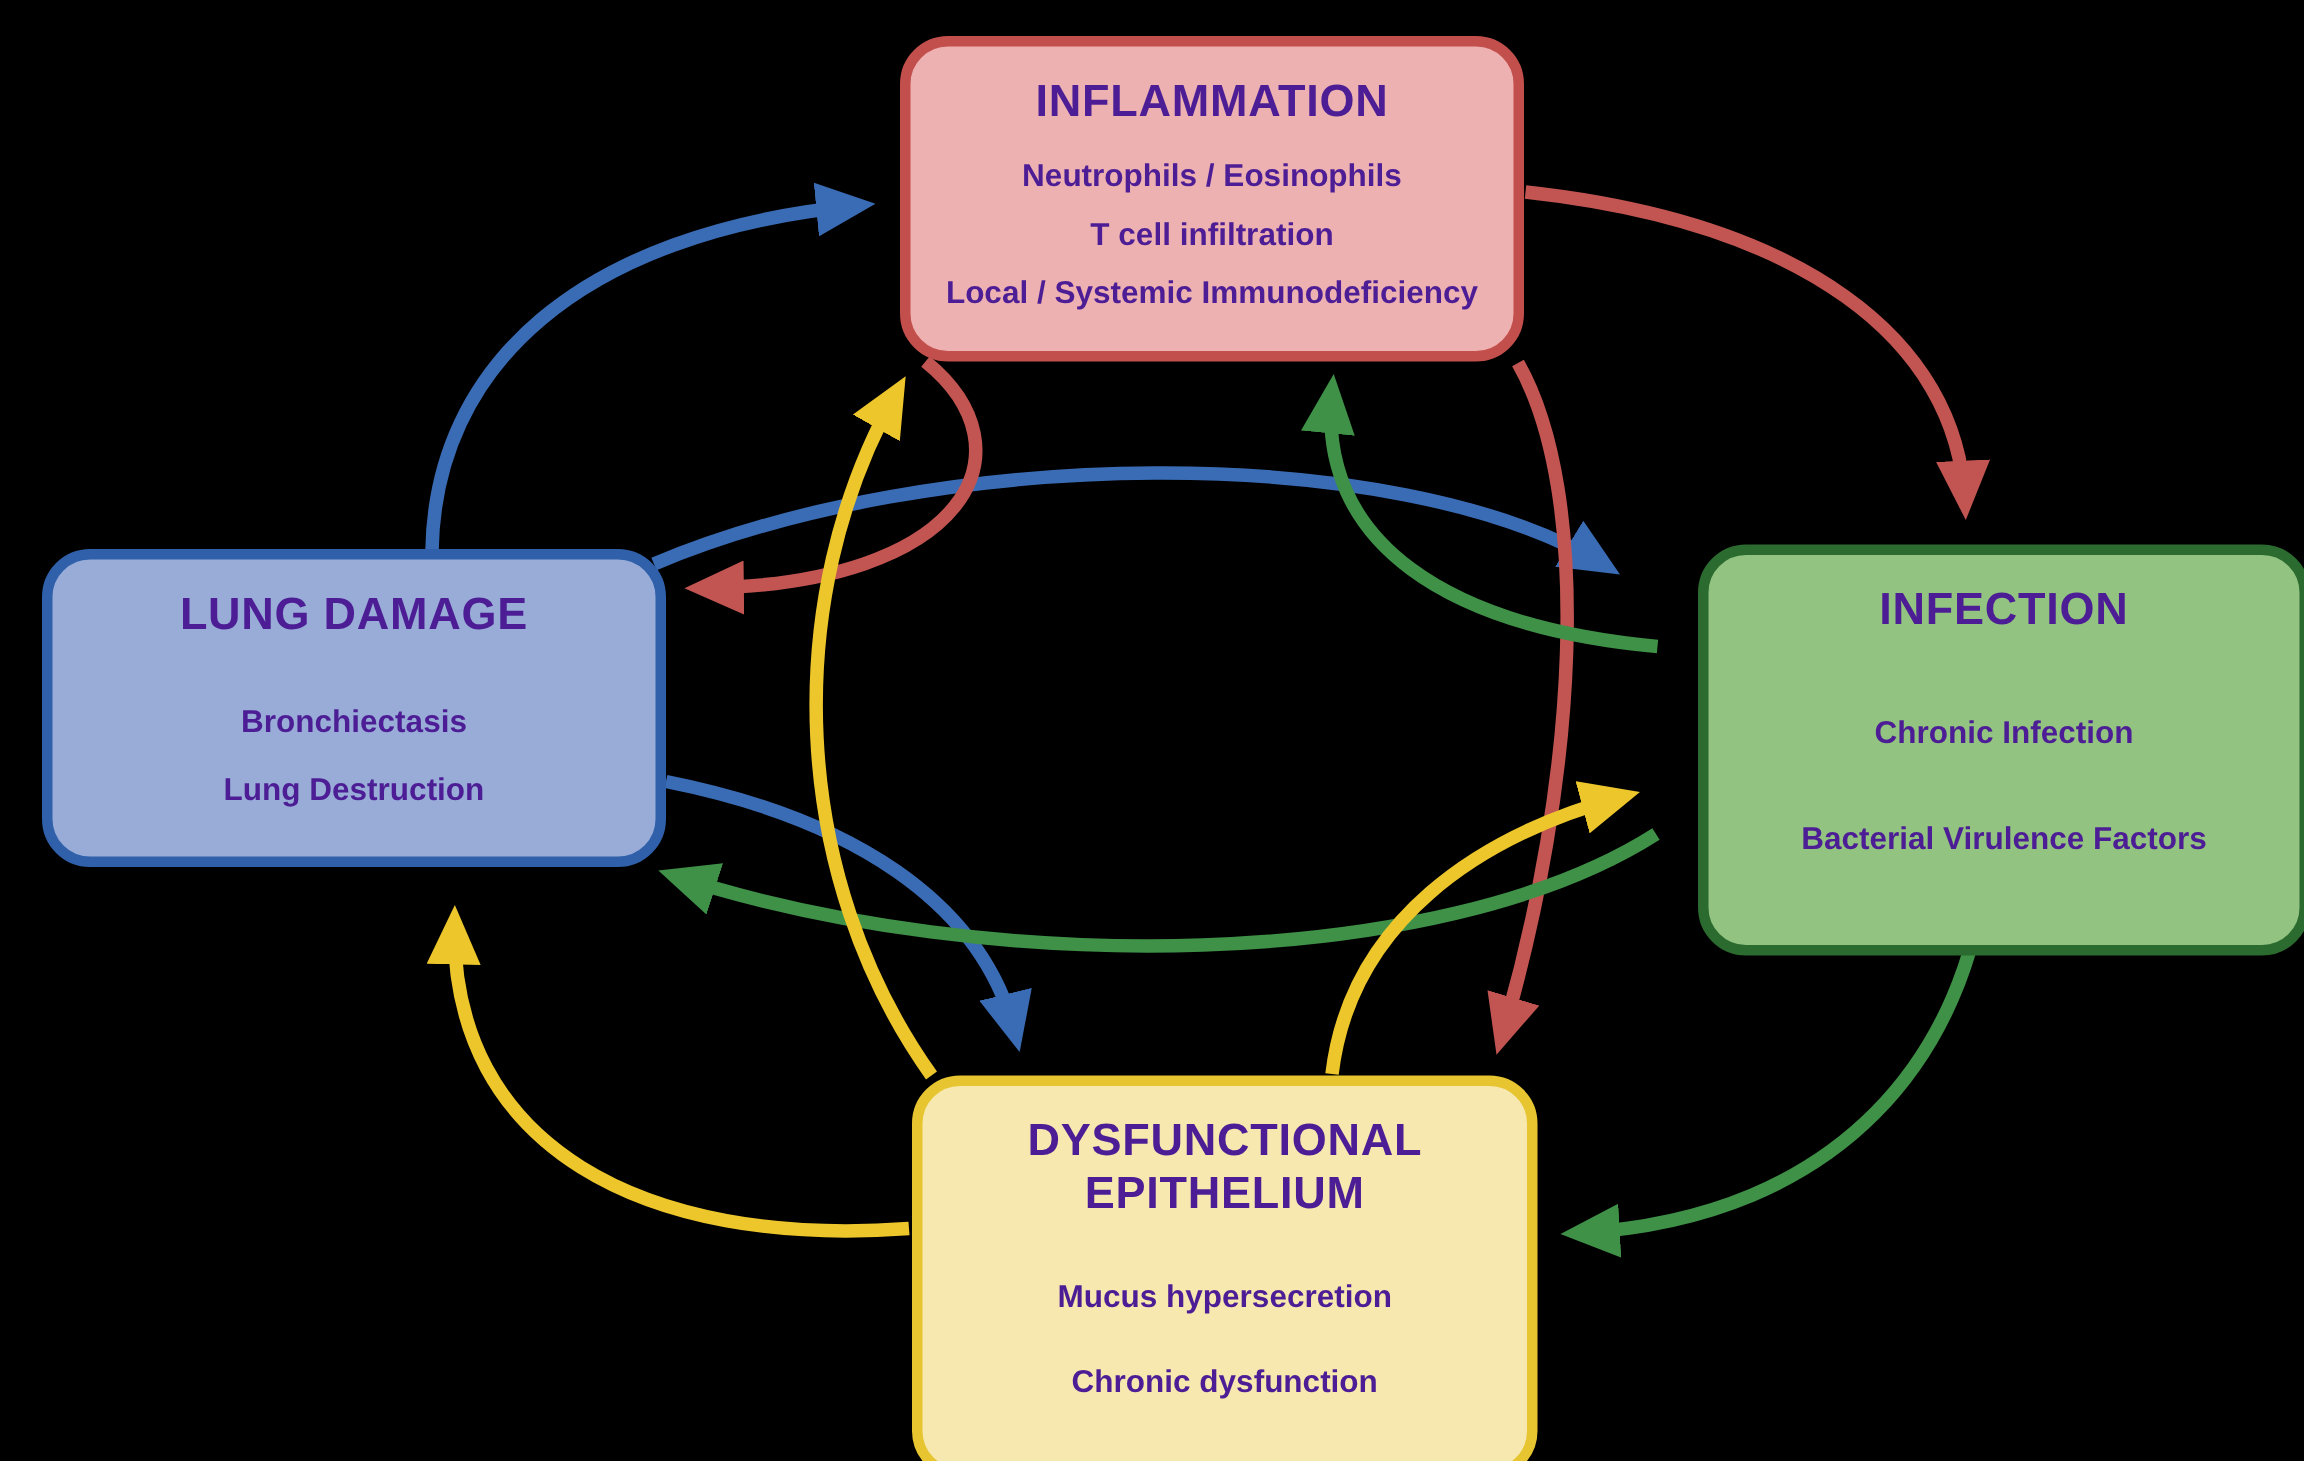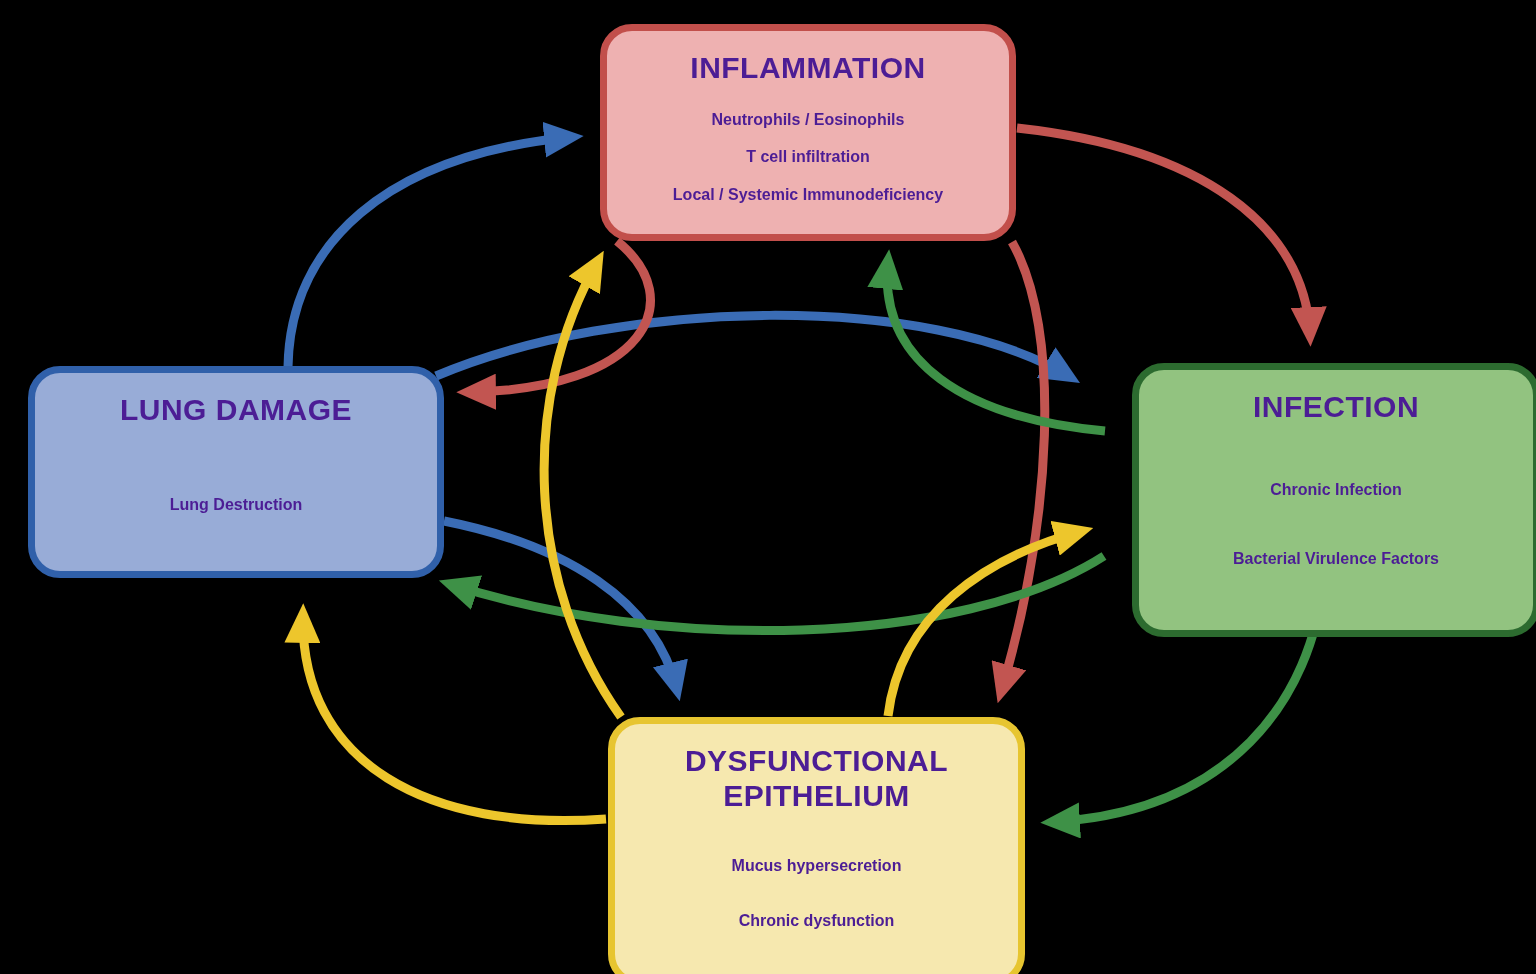--- a/index.html
+++ b/index.html
@@ -31,21 +31,21 @@
     padding:6px 6px 0 6px;
   }
   .node .box-items{
     flex:1;
     display:flex;
     flex-direction:column;
     justify-content:space-evenly;
     padding-top:6px;
   }
   .node .box-item{
-    font-size:16px;
+    font-size:21px;
     font-weight:700;
     line-height:1.2;
   }
   #box-inflammation{left:600px;top:24px;width:416px;height:217px;}
   #box-lung-damage{left:28px;top:366px;width:416px;height:212px;gap:16px;}
   #box-infection{left:1105px;top:363px;width:408px;height:274px;margin-left:27px;}
   #box-epithelium{left:608px;top:717px;width:417px;height:269px;}
 </style>
 </head>
 <body>
@@ -88,20 +88,21 @@
     <div class="box-items">
         <div class="box-item">Neutrophils / Eosinophils</div>
         <div class="box-item">T cell infiltration</div>
         <div class="box-item">Local / Systemic Immunodeficiency</div>
       </div>
   </div>
 
   <div class="node" id="box-lung-damage" style="background: rgb(152, 172, 215); border-color: rgb(48, 96, 170);">
     <div class="box-title">LUNG DAMAGE</div>
     <div class="box-items">
+        <div class="box-item">Bronchiectasis</div>
         <div class="box-item">Lung Destruction</div>
       </div>
   </div>
 
   <div class="node" id="box-infection" style="background: rgb(146, 195, 128); border-color: rgb(44, 107, 47);">
     <div class="box-title">INFECTION</div>
     <div class="box-items">
         <div class="box-item">Chronic Infection</div>
         <div class="box-item">Bacterial Virulence Factors</div>
       </div>

